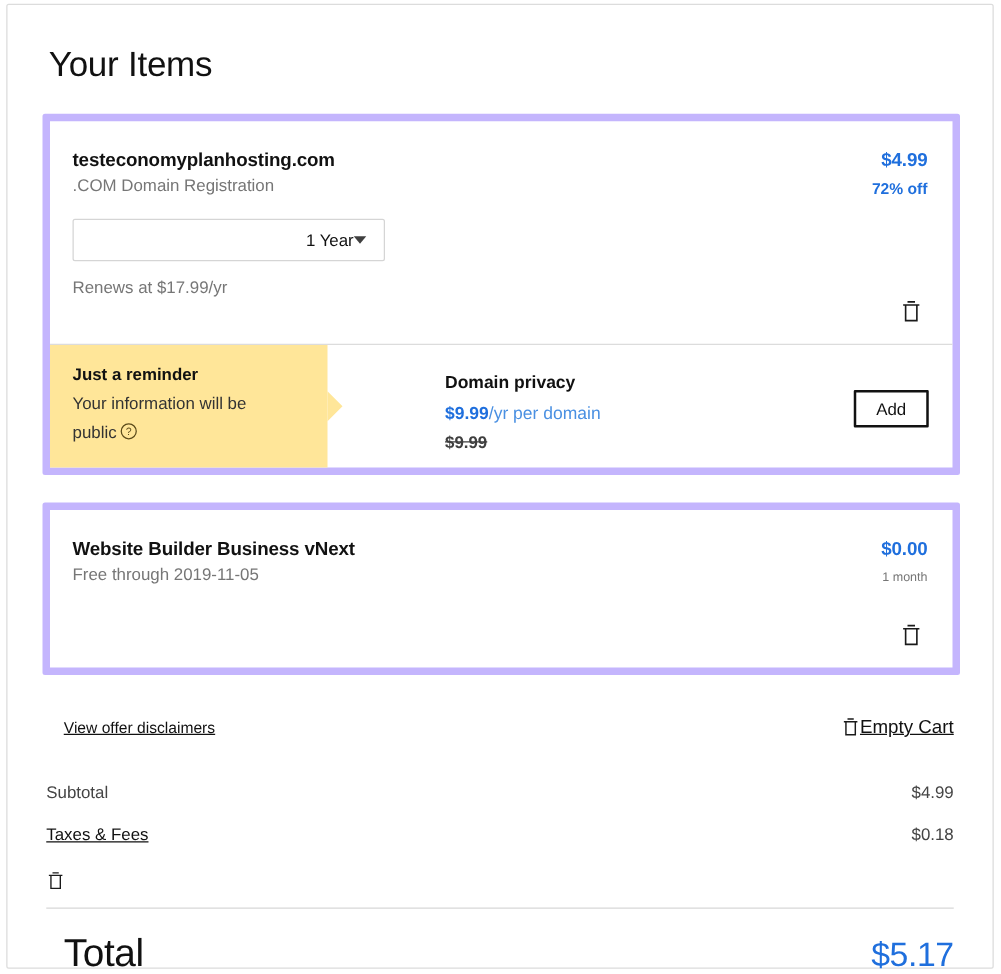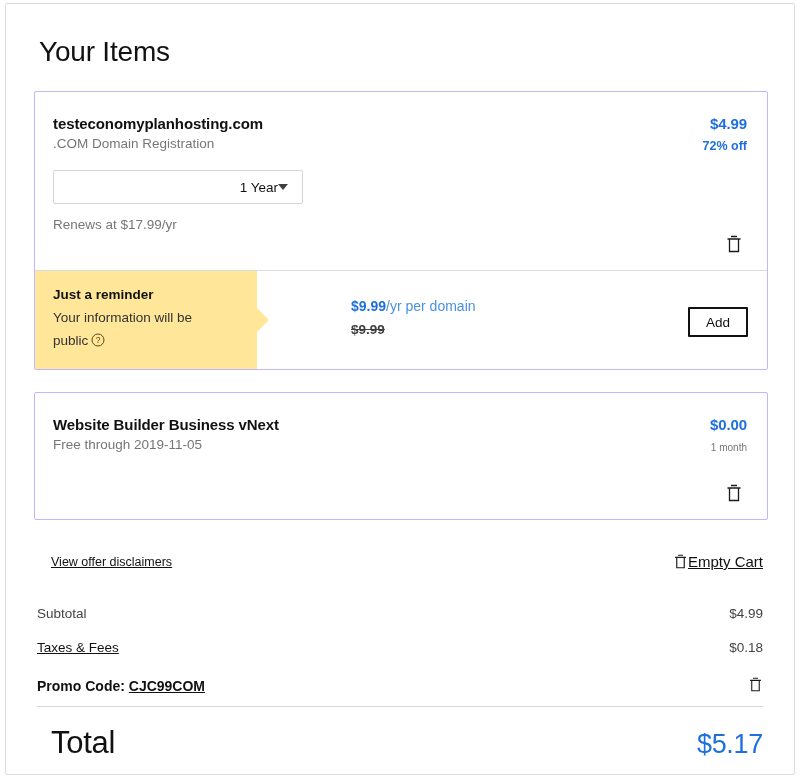--- a/index.html
+++ b/index.html
@@ -39,21 +39,21 @@
     font-weight: 400;
     color: #111111;
     letter-spacing: -0.2px;
     margin: 31px 0 0 5px;
     line-height: 34px;
   }
 
   
   .item-card {
     margin-top: 22px;
-    border: 1px solid #c4b5fd;
+    border: 6px solid #c4b5fd;
     border-radius: 2px;
     background: #ffffff;
     box-sizing: border-box;
     width: 734px;
   }
 
   .item-row {
     position: relative;
     display: flex;
     padding: 22px 20px 0 18px;
@@ -362,20 +362,21 @@
       <div class="privacy-row">
         <div class="reminder">
           <div class="reminder-title">Just a reminder</div>
           <div class="reminder-text"><span>Your information will be public</span><span class="help-icon"><svg width="14" height="14" viewBox="0 0 14 14">
                   <circle cx="7" cy="7" r="6" fill="none" stroke="#5a4a1a" stroke-width="1"></circle>
                   <text x="7" y="10.3" font-size="8.5" font-family="Liberation Sans, sans-serif" fill="#5a4a1a" text-anchor="middle">?</text>
                 </svg></span></div>
         </div>
 
         <div class="privacy-main">
+          <div class="privacy-title">Domain privacy</div>
           <div class="privacy-price"><b>$9.99</b><span>/yr per domain</span></div>
           <div class="privacy-strike">$9.99</div>
         </div>
 
         <button class="add-btn">Add</button>
       </div>
     </div>
 
     <div class="item-card">
       <div class="item-row" style="min-height:126px;">
@@ -412,21 +413,20 @@
         <span>Subtotal</span>
         <span>$4.99</span>
       </div>
 
       <div class="totals-row">
         <span class="label-link">Taxes &amp; Fees</span>
         <span>$0.18</span>
       </div>
 
       <div class="promo-row">
-        <span><span class="promo-label">Promo Code:</span>&nbsp;<span class="promo-code">CJC99COM</span></span>
         <span>
           <svg width="15" height="17" viewBox="0 0 18 20">
             <path d="M6 2.5h6M2.5 5h13M4.5 5v12.5h9V5" fill="none" stroke="#1a1a1a" stroke-width="1.3"></path>
           </svg>
         </span>
       </div>
     </div>
 
     <div class="total-row">
       <span class="total-label">Total</span>

